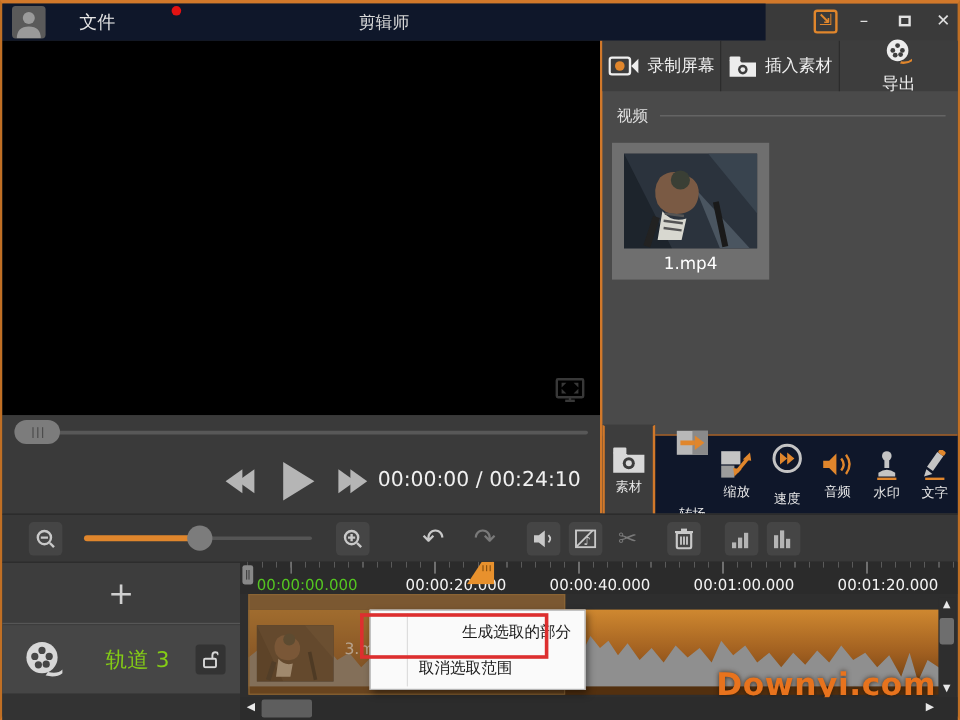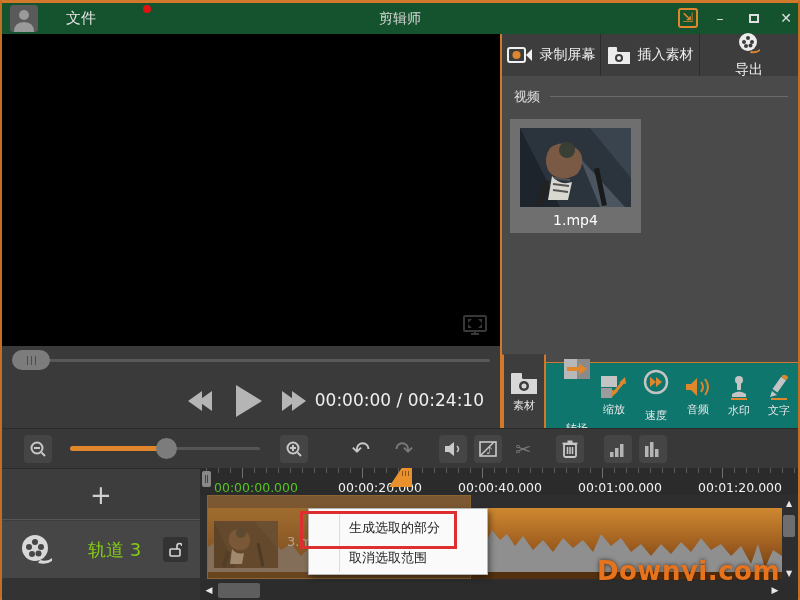--- a/index.html
+++ b/index.html
@@ -3,21 +3,21 @@
 <meta charset="utf-8">
 <style>
   * { margin:0; padding:0; box-sizing:border-box; }
   html,body { width:800px; height:600px; overflow:hidden; background:#222;
     font-family:"DejaVu Sans","Liberation Sans",sans-serif; }
   #app { position:relative; width:800px; height:600px; background:#3a3a3a;
     border-top:3px solid #d1782a; border-left:2px solid #c06f24;
     border-right:2px solid #c06f24; border-bottom:3px solid #d1782a; }
 
   
-  .titlebar { position:absolute; left:0; top:0; width:796px; height:31px; background:#14532d; }
+  .titlebar { position:absolute; left:0; top:0; width:636px; height:31px; background:#0f172a; }
   .avatar { position:absolute; left:8px; top:2px; width:28px; height:27px; background:#5a5a5a; border-radius:3px; overflow:hidden; }
   .menu-item { position:absolute; top:6px; color:#e6e6e6; font-size:15px; cursor:default; }
   #menu-file { left:64px; } #menu-help { left:113px;margin-top:36px; }
   .notif-dot { position:absolute; left:141px; top:2px; width:8px; height:8px; border-radius:50%; background:#e31212; }
   .win-title { position:absolute; left:0; right:0; top:7px; text-align:center; color:#d8d8d8; font-size:14px; }
   .promo { position:absolute; left:676px; top:5px; width:20px; height:20px; border:2px solid #e0862c; border-radius:3px;
     color:#e0862c; font-size:13px; line-height:16px; text-align:center; font-weight:bold; }
   .winbtn { position:absolute; top:4px; width:24px; height:22px; color:#e0e0e0; text-align:center; font-size:14px; line-height:22px; }
   #btn-min { left:706px; } #btn-max { left:740px; } #btn-close { left:772px; }
   #btn-max span { display:inline-block; width:10px; height:9px; border:2px solid #e0e0e0; margin-top:6px; }
@@ -42,21 +42,21 @@
   .rightpanel { position:absolute; left:498px; top:31px; width:298px; height:394px; background:#4a4a4a; border-left:2px solid #d1782a; }
   .actions { position:absolute; left:0; top:0; width:296px; height:42px; background:#3d3d3d; display:flex; }
   .action-btn { flex:1; display:flex; align-items:center; justify-content:center; gap:7px; color:#f0f0f0; font-size:14px;
     border-right:1px solid #2c2c2c; }
   .action-btn:last-child { border-right:none;flex-direction:column; }
   .lib-label { position:absolute; left:12px; top:54px; color:#e0e0e0; font-size:13px; }
   .lib-line { position:absolute; left:48px; right:10px; top:62px; height:1px; background:#6b6b6b; }
   .media-card { position:absolute; left:8px; top:85px; width:131px; height:114px; background:#6f6f6f;padding-left:30px; }
   .media-thumb { position:absolute; left:10px; top:9px; width:111px; height:79px; background:#232a33; overflow:hidden; }
   .media-name { position:absolute; left:0; right:0; bottom:5px; text-align:center; color:#fff; font-size:14px; }
-  .tabsrow { position:absolute; left:0; top:328px; width:296px; height:66px; background:#0f766e; border-top:1px solid #d1782a; }
+  .tabsrow { position:absolute; left:0; top:328px; width:296px; height:66px; background:#0f172a; border-top:1px solid #d1782a; }
   .tab { position:absolute; top:0; height:66px; display:flex; flex-direction:column; align-items:center; justify-content:center; gap:3px;
     color:#e8e8e8; font-size:11px; }
   .tab-sel { left:0; width:44px; top:-9px; height:75px; background:#3d3d3d; border-left:2px solid #d1782a; border-right:2px solid #d1782a; border-top:1px solid #3d3d3d; }
 
   
   .toolbar { position:absolute; left:0; top:425px; width:796px; height:40px; background:#383838; border-top:1px solid #2a2a2a; }
   .tbtn { position:absolute; top:6px; width:28px; height:28px; background:#454545; border-radius:4px;
     display:flex; align-items:center; justify-content:center; color:#c9c9c9; font-size:17px; }
   .zslider { position:absolute; left:68px; top:18px; width:190px; height:3px; background:#555; border-radius:2px; }
   .zslider .fill { position:absolute; left:0; top:-1px; width:95px; height:5px; background:#e0862c; border-radius:3px; }
@@ -97,21 +97,21 @@
   .clip-label { position:absolute; left:80px; top:26px; color:#fff; font-size:13px; }
   .clip-bottombar { position:absolute; left:7px; top:104px; width:578px; height:7px; background:#53300f; }
   .selection { position:absolute; left:7px; top:27px; width:264px; height:84px;
     background:rgba(122,86,46,.55); border:1px solid #8a6434; }
   .sel-strip { position:absolute; left:7px; top:27px; width:264px; height:13px; background:#7d5c36; }
 
   .ctx-menu { position:absolute; left:108px; top:40px; width:180px; height:67px; background:#fafafa;
     border:1px solid #b5b5b5; box-shadow:2px 3px 6px rgba(0,0,0,.45); }
   .ctx-gutter { position:absolute; left:30px; top:2px; bottom:2px; width:1px; background:#ddd; }
   .ctx-item { position:absolute; left:0; width:100%; height:30px; line-height:30px; padding-left:40px; color:#1a1a1a; font-size:13px; }
-  .ctx-item.i0 { top:4px; } .ctx-item.i1 { top:34px; }
+  .ctx-item.i0 { top:4px;margin-left:36px; } .ctx-item.i1 { top:34px; }
   .red-annot { position:absolute; left:100px; top:43px; width:157px; height:38px; border:3px solid #dd2f2f; background:transparent; }
 
   .vscroll { position:absolute; right:2px; top:30px; width:14px; height:82px; background:#2e2e2e; }
   .vscroll .arr { position:absolute; left:0; width:14px; height:12px; color:#e8e8e8; font-size:8px; text-align:center; line-height:12px; }
   .vscroll .handle { position:absolute; left:1px; top:17px; width:12px; height:22px; background:#6e6e6e; border-radius:2px; }
   .hscroll { position:absolute; left:0; top:113px; width:598px; height:19px; background:#2c2c2c; }
   .hscroll .arr { position:absolute; top:0; width:14px; height:19px; color:#e8e8e8; font-size:9px; text-align:center; line-height:19px; }
   .hscroll .handle { position:absolute; left:18px; top:2px; width:42px; height:15px; background:#5e5e5e; border-radius:2px; }
 
   .watermark { position:absolute; right:18px; top:88px; color:#e8731d; font-size:26px; font-weight:bold;

